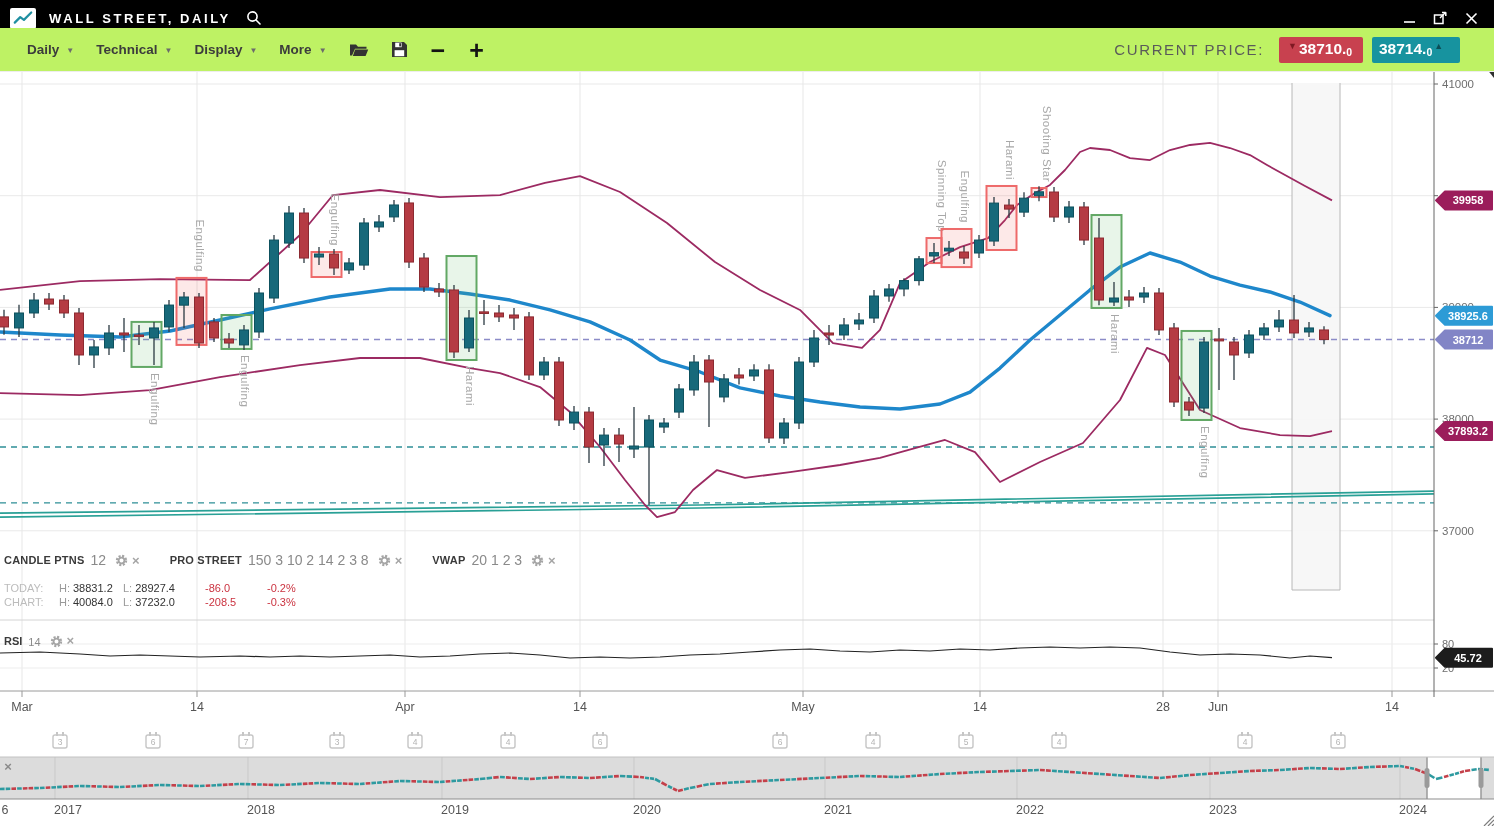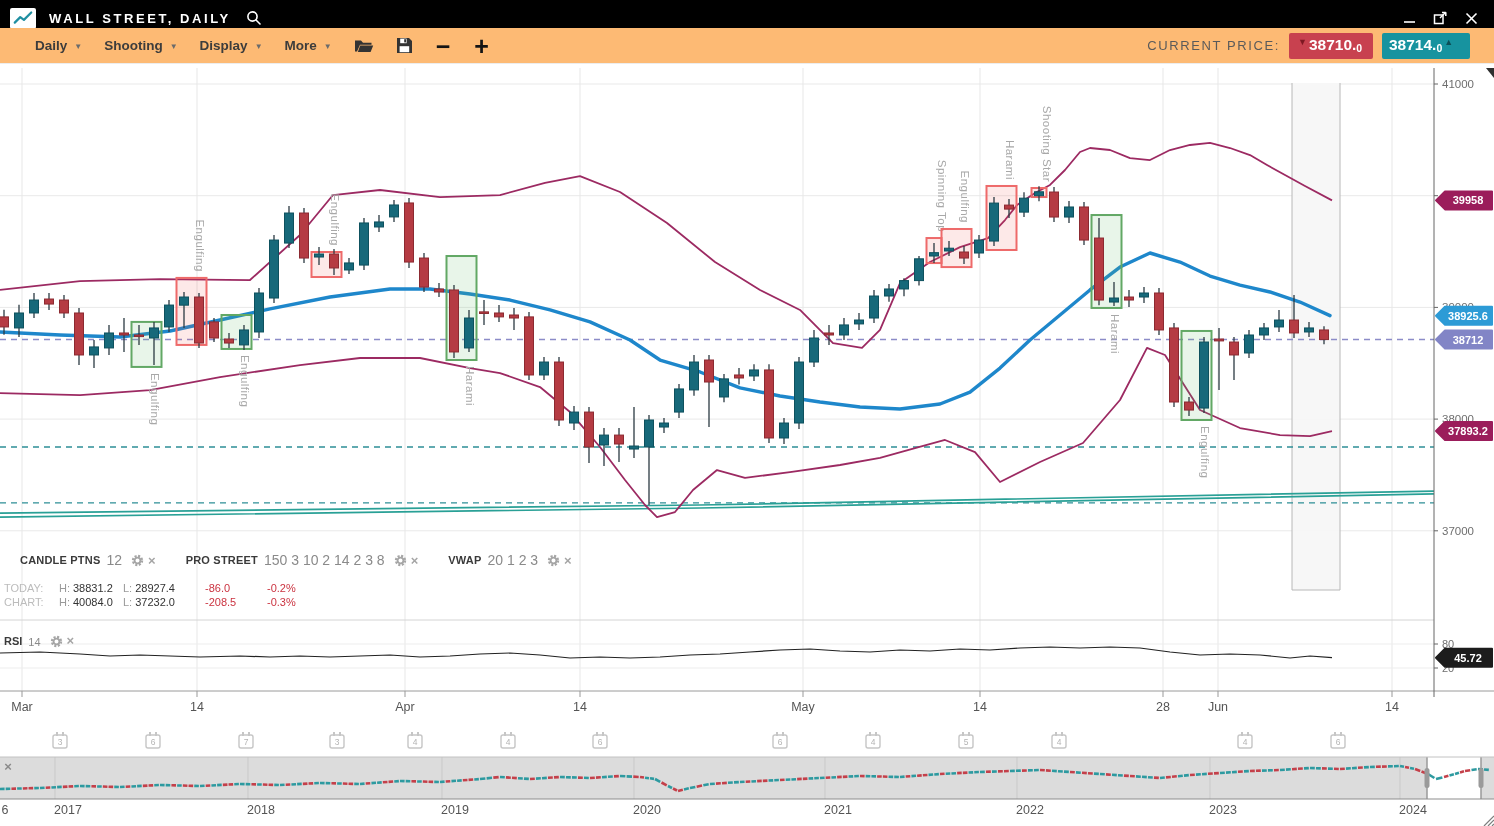--- a/index.html
+++ b/index.html
@@ -7,34 +7,34 @@
   
   .titlebar{position:absolute;top:0;left:0;width:1494px;height:36px;background:#000;
     display:flex;align-items:center;padding:0 10px;box-sizing:border-box;z-index:6}
   .app-icon{width:26px;height:21px;background:#fff;border-radius:2px;display:flex;
     align-items:center;justify-content:center;margin-right:13px;flex:none}
   .tb-title{color:#fff;font-size:13px;letter-spacing:2.6px;font-weight:600;white-space:nowrap}
   .tb-search{margin-left:15px;display:flex;align-items:center;cursor:pointer}
   .win-controls{margin-left:auto;display:flex;gap:17px;align-items:center;padding-right:6px}
   .win-controls>div{cursor:pointer;display:flex;align-items:center}
   
-  .toolbar{position:absolute;top:28px;left:0;width:1494px;height:36px;background:#fdba74;
-    display:flex;align-items:center;padding:0 24px;box-sizing:border-box;z-index:6;border-bottom:1px solid #ededed}
+  .toolbar{position:absolute;top:28px;left:0;width:1494px;height:44px;background:#bef264;
+    display:flex;align-items:center;padding:0 16px;box-sizing:border-box;z-index:6;border-bottom:1px solid #ededed}
   .menu-btn{display:flex;align-items:center;gap:7px;margin:0 11px;font-size:13.5px;color:#3c3c3c;
     font-weight:700;cursor:pointer;white-space:nowrap}
   .caret{font-size:8px;color:#6b6b6b;transform:translateY(1px)}
   .icon-btn{margin:0 11px;cursor:pointer;display:flex;align-items:center}
   .sym-btn{font-size:25px;font-weight:600;color:#141414;margin:0 12px;line-height:20px;cursor:pointer}
-  .cp-label{margin-left:auto;font-size:13px;color:#5a5a5a;letter-spacing:1.6px;margin-right:9px;white-space:nowrap}
+  .cp-label{margin-left:auto;font-size:15px;color:#5a5a5a;letter-spacing:1.6px;margin-right:15px;white-space:nowrap}
   .badge{height:26px;border-radius:2px;color:#fff;display:flex;align-items:flex-start;
     padding:2px 7px 0 7px;font-weight:700;box-sizing:border-box;cursor:pointer}
   .badge .pm{font-size:15.5px;line-height:20px}
   .badge .pd{font-size:10.5px;line-height:14px;margin-top:6px}
   .badge.sell{background:#c8414f;margin-right:9px;min-width:84px}
-  .badge.buy{background:#17939f;min-width:88px;margin-right:0}
+  .badge.buy{background:#17939f;min-width:88px;margin-right:18px}
   .badge .arr{font-size:9px;line-height:12px;margin:1px 2px 0 2px}
   .badge.sell .arr{color:#7e1822}
   .badge.buy .arr{color:#0b4e57}
   
   .chart-area{position:absolute;top:68px;left:0;width:1494px;height:758px}
   #chart{position:absolute;left:0;top:0}
   .ovl{position:absolute;font-size:11px;white-space:nowrap;z-index:4}
   .ig{margin-right:27px;display:inline-flex;align-items:center}
   .ig b{font-size:11px;color:#3a3a3a;letter-spacing:.2px}
   .ig i{font-style:normal;color:#8a8a8a;margin-left:6px;font-size:14px}
@@ -86,21 +86,21 @@
     </div>
   </div>
 </div>
 
 <div class="toolbar">
   <div class="menu-btn">
     <span>Daily</span>
     <span class="caret">▼</span>
   </div>
   <div class="menu-btn">
-    <span>Shooting</span>
+    <span>Technical</span>
     <span class="caret">▼</span>
   </div>
   <div class="menu-btn">
     <span>Display</span>
     <span class="caret">▼</span>
   </div>
   <div class="menu-btn">
     <span>More</span>
     <span class="caret">▼</span>
   </div>
@@ -766,21 +766,21 @@
       <text x="1030" y="814" font-size="12.5" fill="#555" text-anchor="middle" font-family="&quot;Liberation Sans&quot;,sans-serif">2022</text>
       <text x="1223" y="814" font-size="12.5" fill="#555" text-anchor="middle" font-family="&quot;Liberation Sans&quot;,sans-serif">2023</text>
       <text x="1413" y="814" font-size="12.5" fill="#555" text-anchor="middle" font-family="&quot;Liberation Sans&quot;,sans-serif">2024</text>
       <text x="8" y="771" font-size="13" fill="#8a8a8a" text-anchor="middle" font-family="&quot;Liberation Sans&quot;,sans-serif" font-weight="bold">×</text>
       <line x1="1484" y1="826" x2="1494" y2="816" stroke="#7d7d7d" stroke-width="1.2"></line>
       <line x1="1488" y1="826" x2="1494" y2="820" stroke="#7d7d7d" stroke-width="1.2"></line>
       <line x1="1492" y1="826" x2="1494" y2="824" stroke="#7d7d7d" stroke-width="1.2"></line>
       <polygon points="1486,68 1494,68 1494,78" fill="#2f2f2f"></polygon>
     </svg>
 
-  <div class="ovl" style="left:20px;top:484px">
+  <div class="ovl" style="left:4px;top:484px">
     <span class="ig">
       <b>CANDLE PTNS</b>
       <i>12</i>
       <svg class="gear" width="13" height="13" viewBox="0 0 24 24">
         <circle cx="12" cy="12" r="8" fill="none" stroke="#a5a5a5" stroke-width="5" stroke-dasharray="3.6 2.7"></circle>
         <circle cx="12" cy="12" r="5.4" fill="none" stroke="#a5a5a5" stroke-width="3.4"></circle>
         </svg>
       <span class="icon-x">×</span>
     </span>
     <span class="ig">

